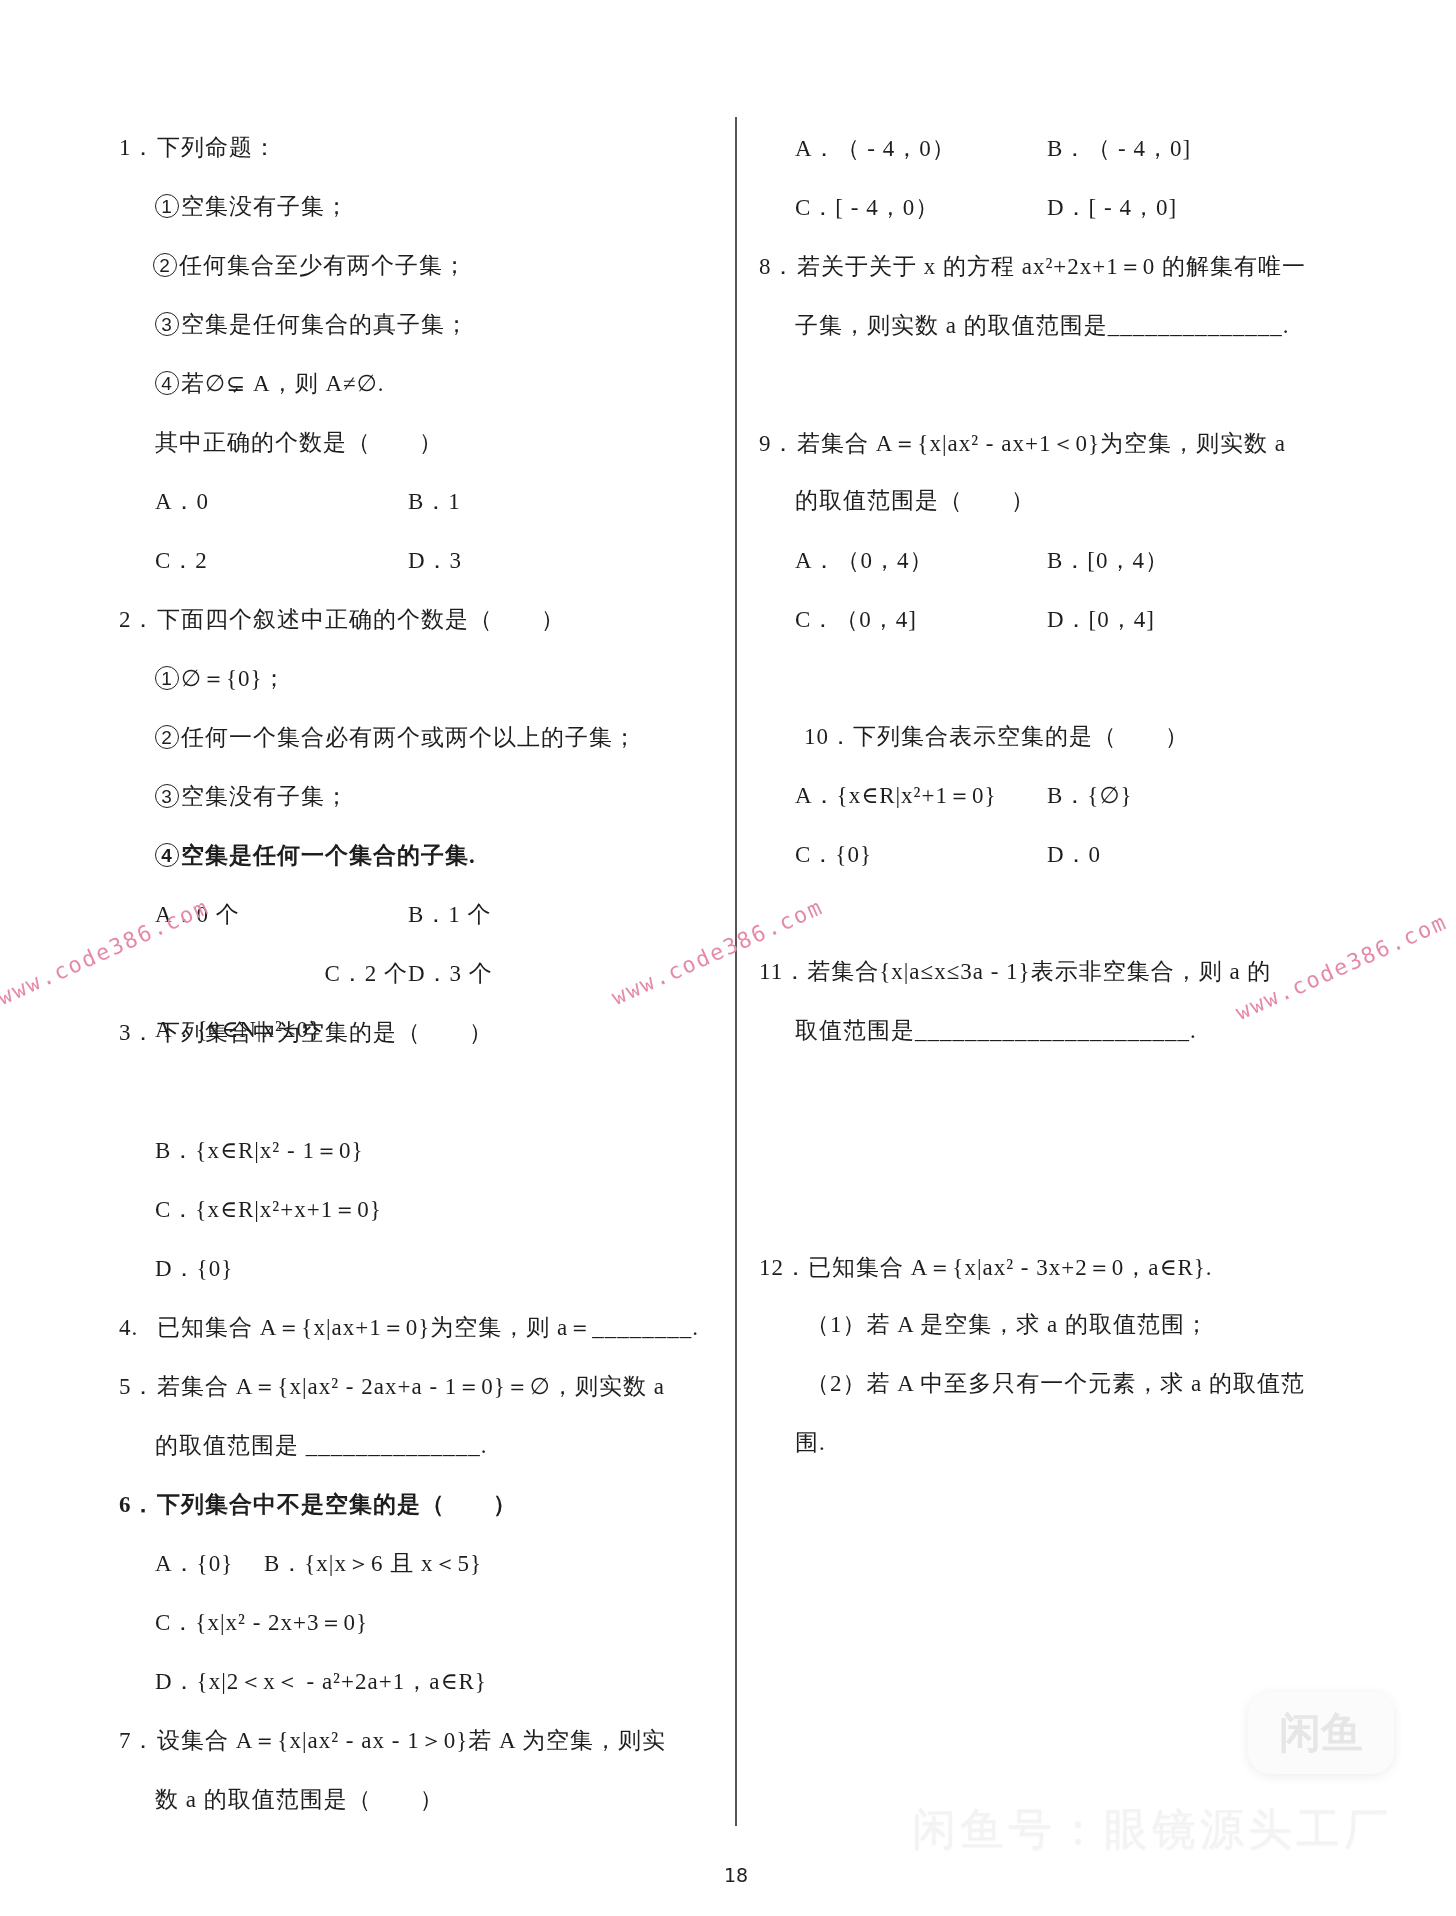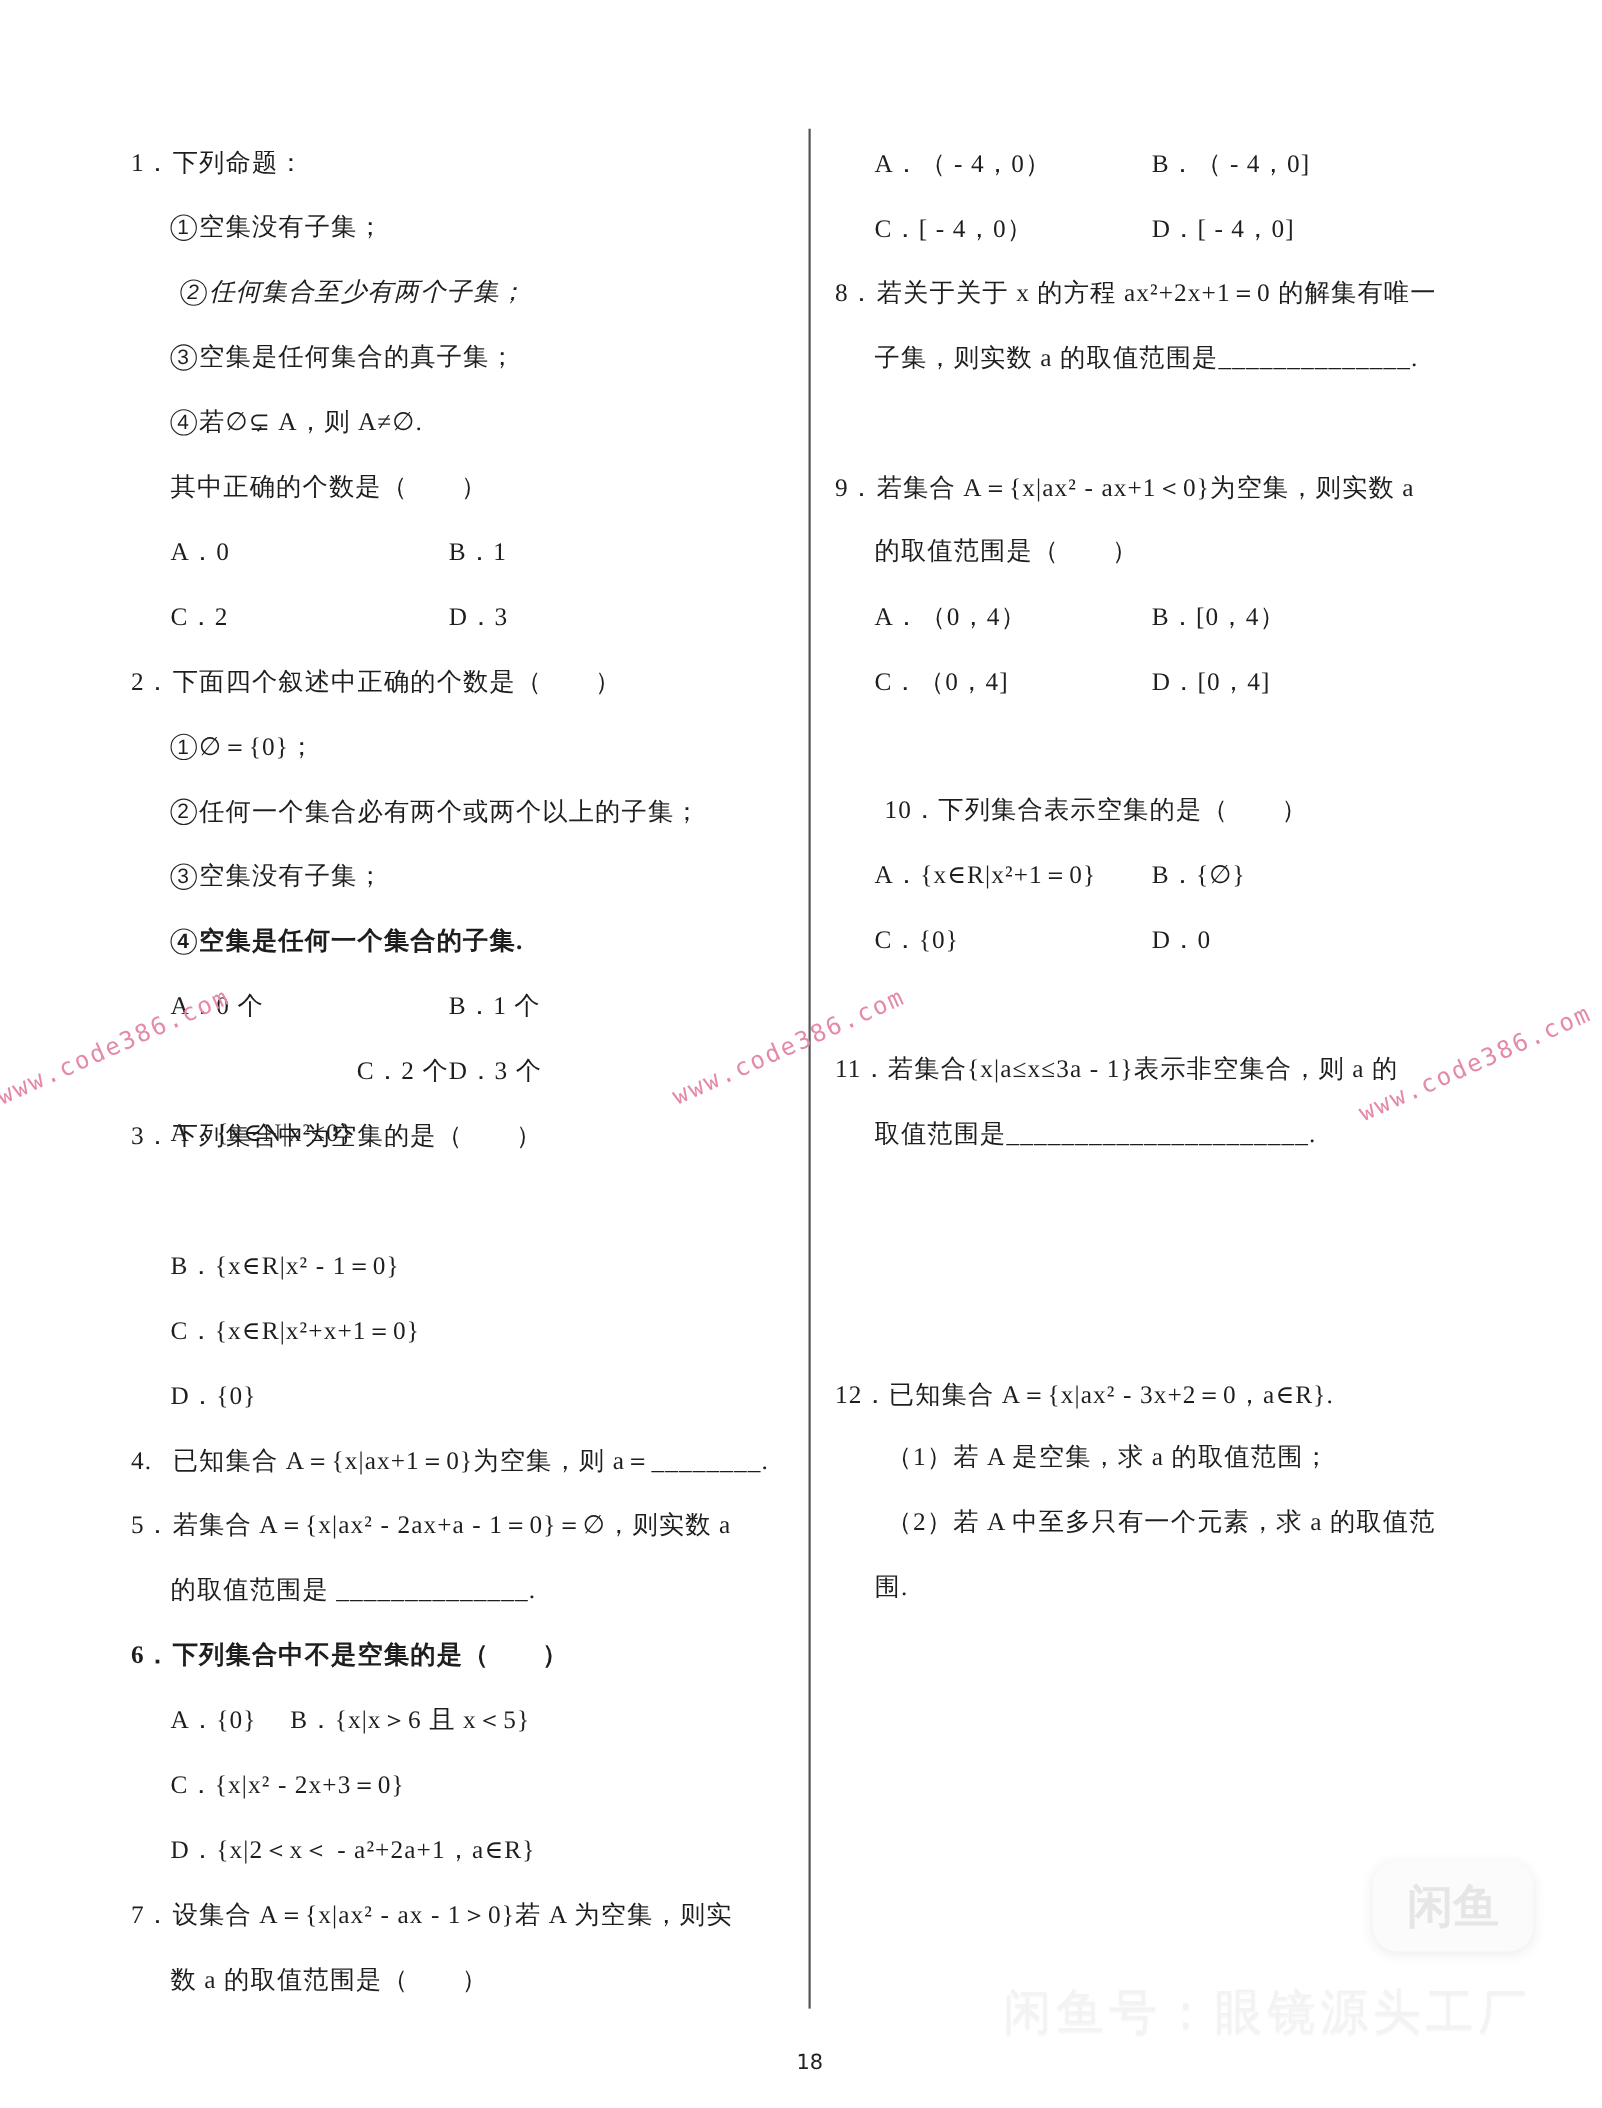--- a/index.html
+++ b/index.html
@@ -29,21 +29,21 @@
 <body>
 
 <div class="page">
 
 
   <div class="divider"></div>
 
   <div id="left-col">
       <div class="line" style="top: 133px; left: 119px;"><span class="num">1．</span><span>下列命题：</span></div>
       <div class="line" style="top: 192px; left: 155px;"><span class="circ">1</span><span>空集没有子集；</span></div>
-      <div class="line" style="top: 251px; left: 164px; font-style: italic;"><span class="circ">2</span><span>任何集合至少有两个子集；</span></div>
+      <div class="line" style="top: 251px; left: 153px;"><span class="circ">2</span><span>任何集合至少有两个子集；</span></div>
       <div class="line" style="top: 310px; left: 155px;"><span class="circ">3</span><span>空集是任何集合的真子集；</span></div>
       <div class="line" style="top: 369px; left: 155px;"><span class="circ">4</span><span>若∅⊊ A，则 A≠∅.</span></div>
       <div class="line" style="top: 428px; left: 155px;"><span>其中正确的个数是（　　）</span></div>
       <div class="line" style="top: 487px; left: 155px;"><span style="display: inline-block; width: 253px;">A．0</span><span>B．1</span></div>
       <div class="line" style="top: 546px; left: 155px;"><span style="display: inline-block; width: 253px;">C．2</span><span>D．3</span></div>
       <div class="line" style="top: 605px; left: 119px;"><span class="num">2．</span><span>下面四个叙述中正确的个数是（　　）</span></div>
       <div class="line" style="top: 664px; left: 155px;"><span class="circ">1</span><span>∅＝{0}；</span></div>
       <div class="line" style="top: 723px; left: 155px;"><span class="circ">2</span><span>任何一个集合必有两个或两个以上的子集；</span></div>
       <div class="line" style="top: 782px; left: 155px;"><span class="circ">3</span><span>空集没有子集；</span></div>
       <div class="line" style="top: 841px; left: 155px; font-weight: bold;"><span class="circ">4</span><span>空集是任何一个集合的子集.</span></div>

